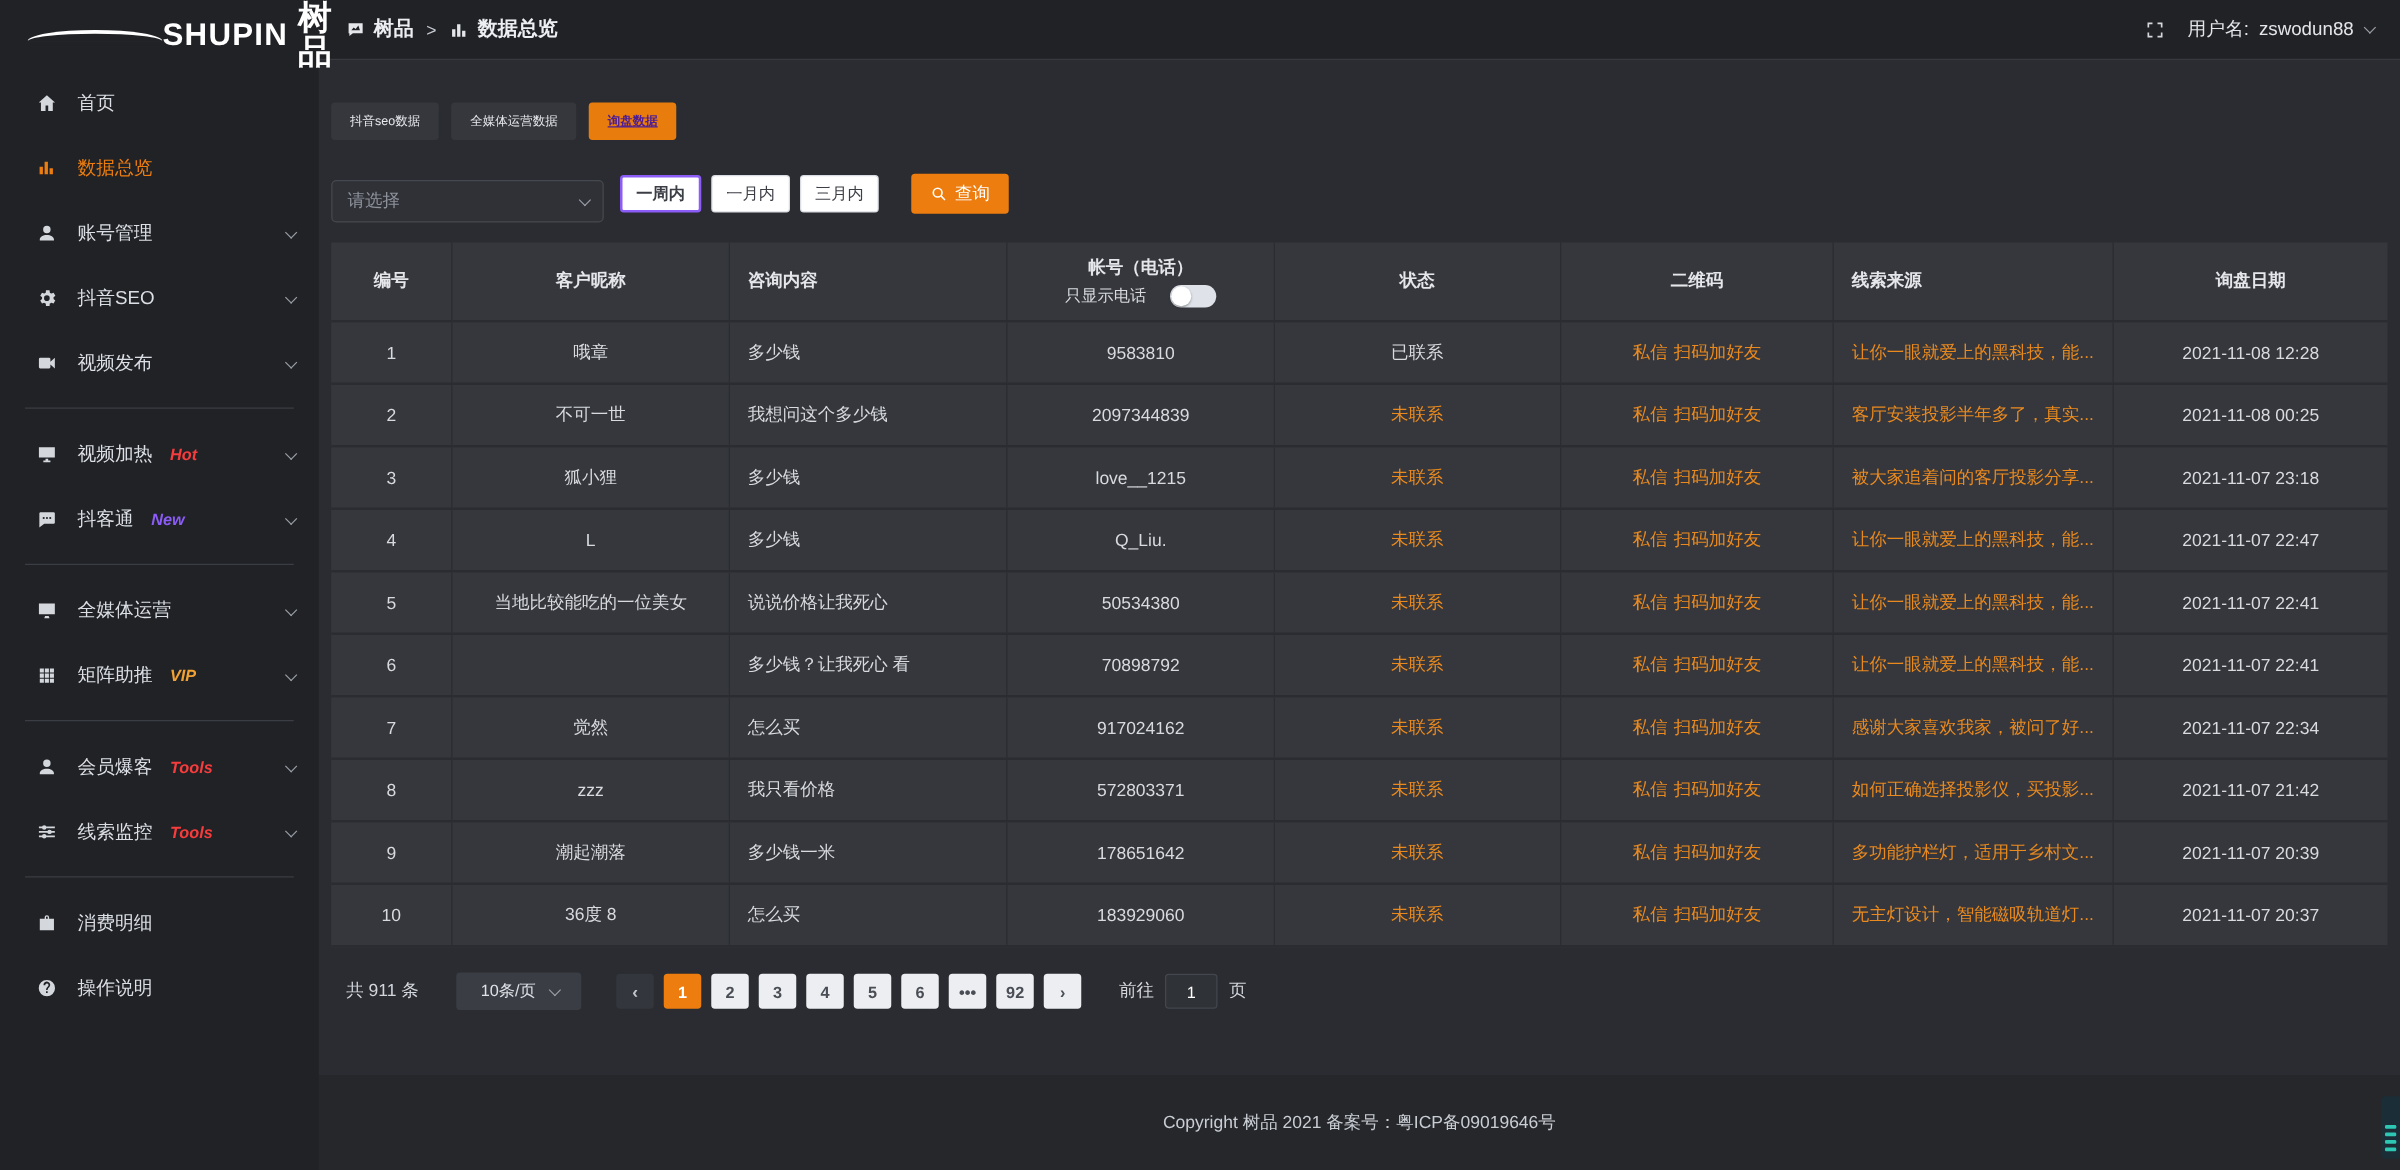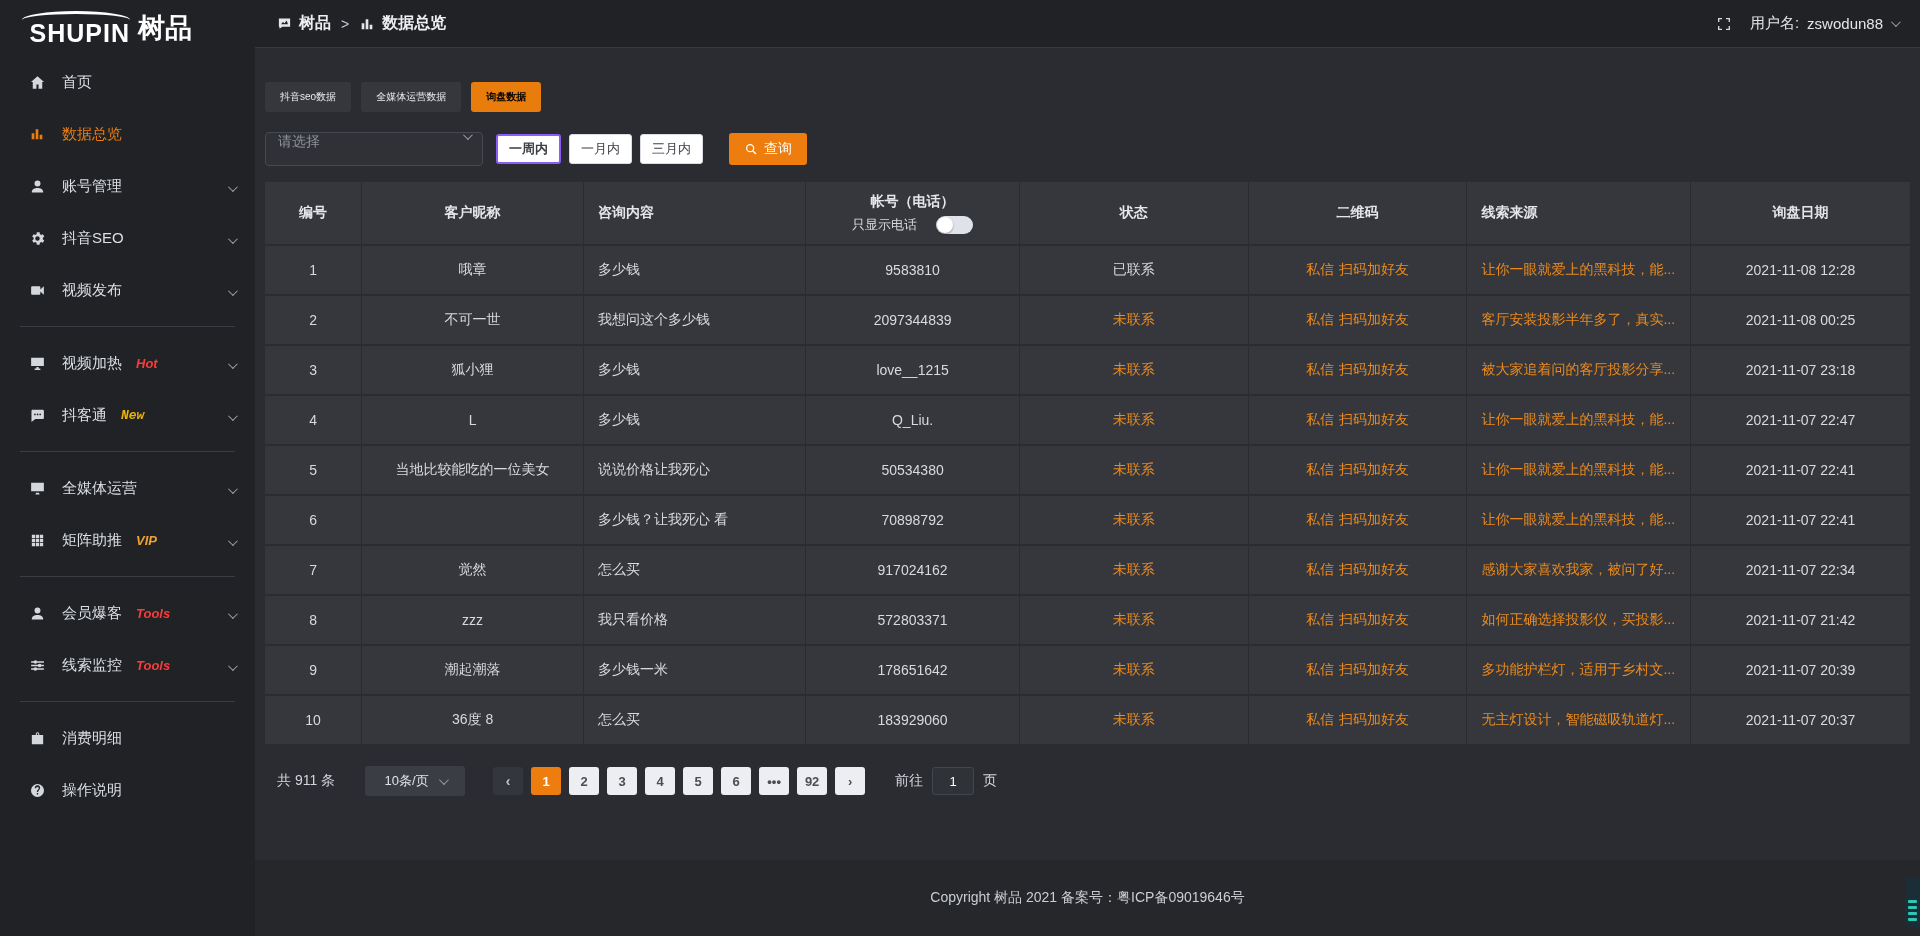--- a/index.html
+++ b/index.html
@@ -2,21 +2,21 @@
 <html><head>
 <meta charset="utf-8">
 <style>
   * { margin:0; padding:0; box-sizing:border-box; font-family:"Liberation Sans","DejaVu Sans",sans-serif; }
   html,body { background:#17181c; }
   .app { position:relative; width:1920px; height:936px; background:#2a2c31; overflow:hidden; }
 
   
   .sidebar { position:absolute; left:0; top:0; width:255px; height:100%; background:#202226; z-index:2; }
   .logo { height:56px; display:flex; align-items:center; padding-left:22px; gap:8px; }
-  .logo-latin-wrap { display:flex; flex-direction:column; align-items:flex-end; }
+  .logo-latin-wrap { display:flex; flex-direction:row; align-items:center; }
   .logo-arc { width:108px; height:9px; border-top:3px solid #fff; border-radius:50% 50% 0 0 / 100% 100% 0 0; }
   .logo-latin { color:#fff; font-weight:800; font-size:25px; letter-spacing:1px; line-height:1; margin-top:1px; }
   .logo-cjk { color:#fff; font-weight:800; font-size:27px; line-height:1; }
   .side-menu { padding-top:0; }
   .side-item { height:52px; display:flex; align-items:center; padding:0 20px 0 28px; color:#dcdfe5; font-size:15px; cursor:pointer; }
   .side-item .icon { width:18px; height:18px; display:inline-flex; align-items:center; justify-content:center; margin-right:16px; color:#d4d7dc; flex:0 0 auto; }
   .side-item.active, .side-item.active .icon { color:#ed7d0f; }
   .side-label { white-space:nowrap; }
   .side-badge { font-size:13px; font-weight:700; font-style:italic; margin-left:14px; }
   .side-chev { margin-left:auto; }
@@ -30,24 +30,24 @@
   .crumb { display:flex; align-items:center; gap:7px; cursor:pointer; }
   .crumb-sep { color:#c9cdd4; font-size:14px; font-weight:400; }
   .top-right { display:flex; align-items:center; gap:18px; color:#e3e5e9; font-size:15px; }
   .fs-btn { display:inline-flex; cursor:pointer; color:#d4d7dc; }
   .user-wrap { display:flex; align-items:center; gap:8px; cursor:pointer; }
 
   
   .content { position:absolute; left:255px; right:0; top:49px; bottom:76px; padding:0 10px; }
   .tabs { margin-top:33px; display:flex; gap:10px; }
   .tab { height:30px; padding:0 15px; background:#35373d; color:#e8eaee; font-size:10px; border:none; border-radius:3px; cursor:pointer; }
-  .tab.active { background:#e87c0d; color:#000000; font-weight:700; }
+  .tab.active { background:#e87c0d; color:#4c1d95; font-weight:700;text-decoration:underline; }
 
   .filter-row { margin-top:20px; display:flex; align-items:center; }
-  .select { width:218px; height:34px; background:#2f3137; border:1px solid #46494f; border-radius:4px; color:#8d919a; font-size:14px; display:flex; justify-content:space-between; padding:0 12px; cursor:pointer; }
+  .select { width:218px; height:34px; background:#2f3137; border:1px solid #46494f; border-radius:4px; color:#8d919a; font-size:14px; display:flex; align-items:center; justify-content:space-between; padding:0 12px; cursor:pointer;margin-top:12px; }
   .period { height:30px; min-width:52px; padding:0 11px; background:#fff; border:1px solid #d9dce2; color:#3b3e45; font-size:13px; border-radius:3px; margin-left:8px; cursor:pointer; }
   .period:first-of-type { margin-left:13px; }
   .period.selected { border:2px solid #8b5cf6; font-weight:600; }
   .search-btn { margin-left:26px; height:32px; padding:0 15px; background:#ed7d0f; color:#fff; border:none; border-radius:3px; display:flex; align-items:center; gap:6px; font-size:14px; cursor:pointer; }
 
   
   .table { margin-top:16px; --cols:5.9% 13.5% 13.5% 13% 13.9% 13.3% 13.6% 13.3%; }
   .thead { display:grid; grid-template-columns:var(--cols); background:#35373d; height:64px; border-bottom:2px solid #2a2c31; }
   .th { display:flex; align-items:center; justify-content:center; color:#e4e6ea; font-size:14px; font-weight:700; border-right:1px solid #2a2c31; white-space:nowrap; }
   .th:last-child { border-right:none; }
@@ -155,21 +155,21 @@
         <div class="side-item">
           <span class="icon">
             <svg viewBox="0 0 24 24" width="17" height="17">
               <path fill="currentColor" d="M4.5 4h15A1.5 1.5 0 0 1 21 5.5v10a1.5 1.5 0 0 1-1.5 1.5H9l-5.5 4.3V5.5A1.5 1.5 0 0 1 4.5 4z"></path>
               <circle cx="8.4" cy="10.5" r="1.2" fill="#202226"></circle>
               <circle cx="12.1" cy="10.5" r="1.2" fill="#202226"></circle>
               <circle cx="15.8" cy="10.5" r="1.2" fill="#202226"></circle>
             </svg>
           </span>
           <span class="side-label">抖客通</span>
-          <span class="side-badge" style="color: #eab308; font-family: Liberation Mono, monospace;">New</span>
+          <span class="side-badge" style="color: #8b5cf6;">New</span>
           <span class="side-chev"><span class="chev"></span></span>
         </div>
         <div class="side-divider"></div>
         <div class="side-item">
           <span class="icon">
             <svg viewBox="0 0 24 24" width="17" height="17">
               <path fill="currentColor" d="M3 4h18v12H3zM9 20.5l1-2.5h4l1 2.5z"></path>
             </svg>
           </span>
           <span class="side-label">全媒体运营</span>

